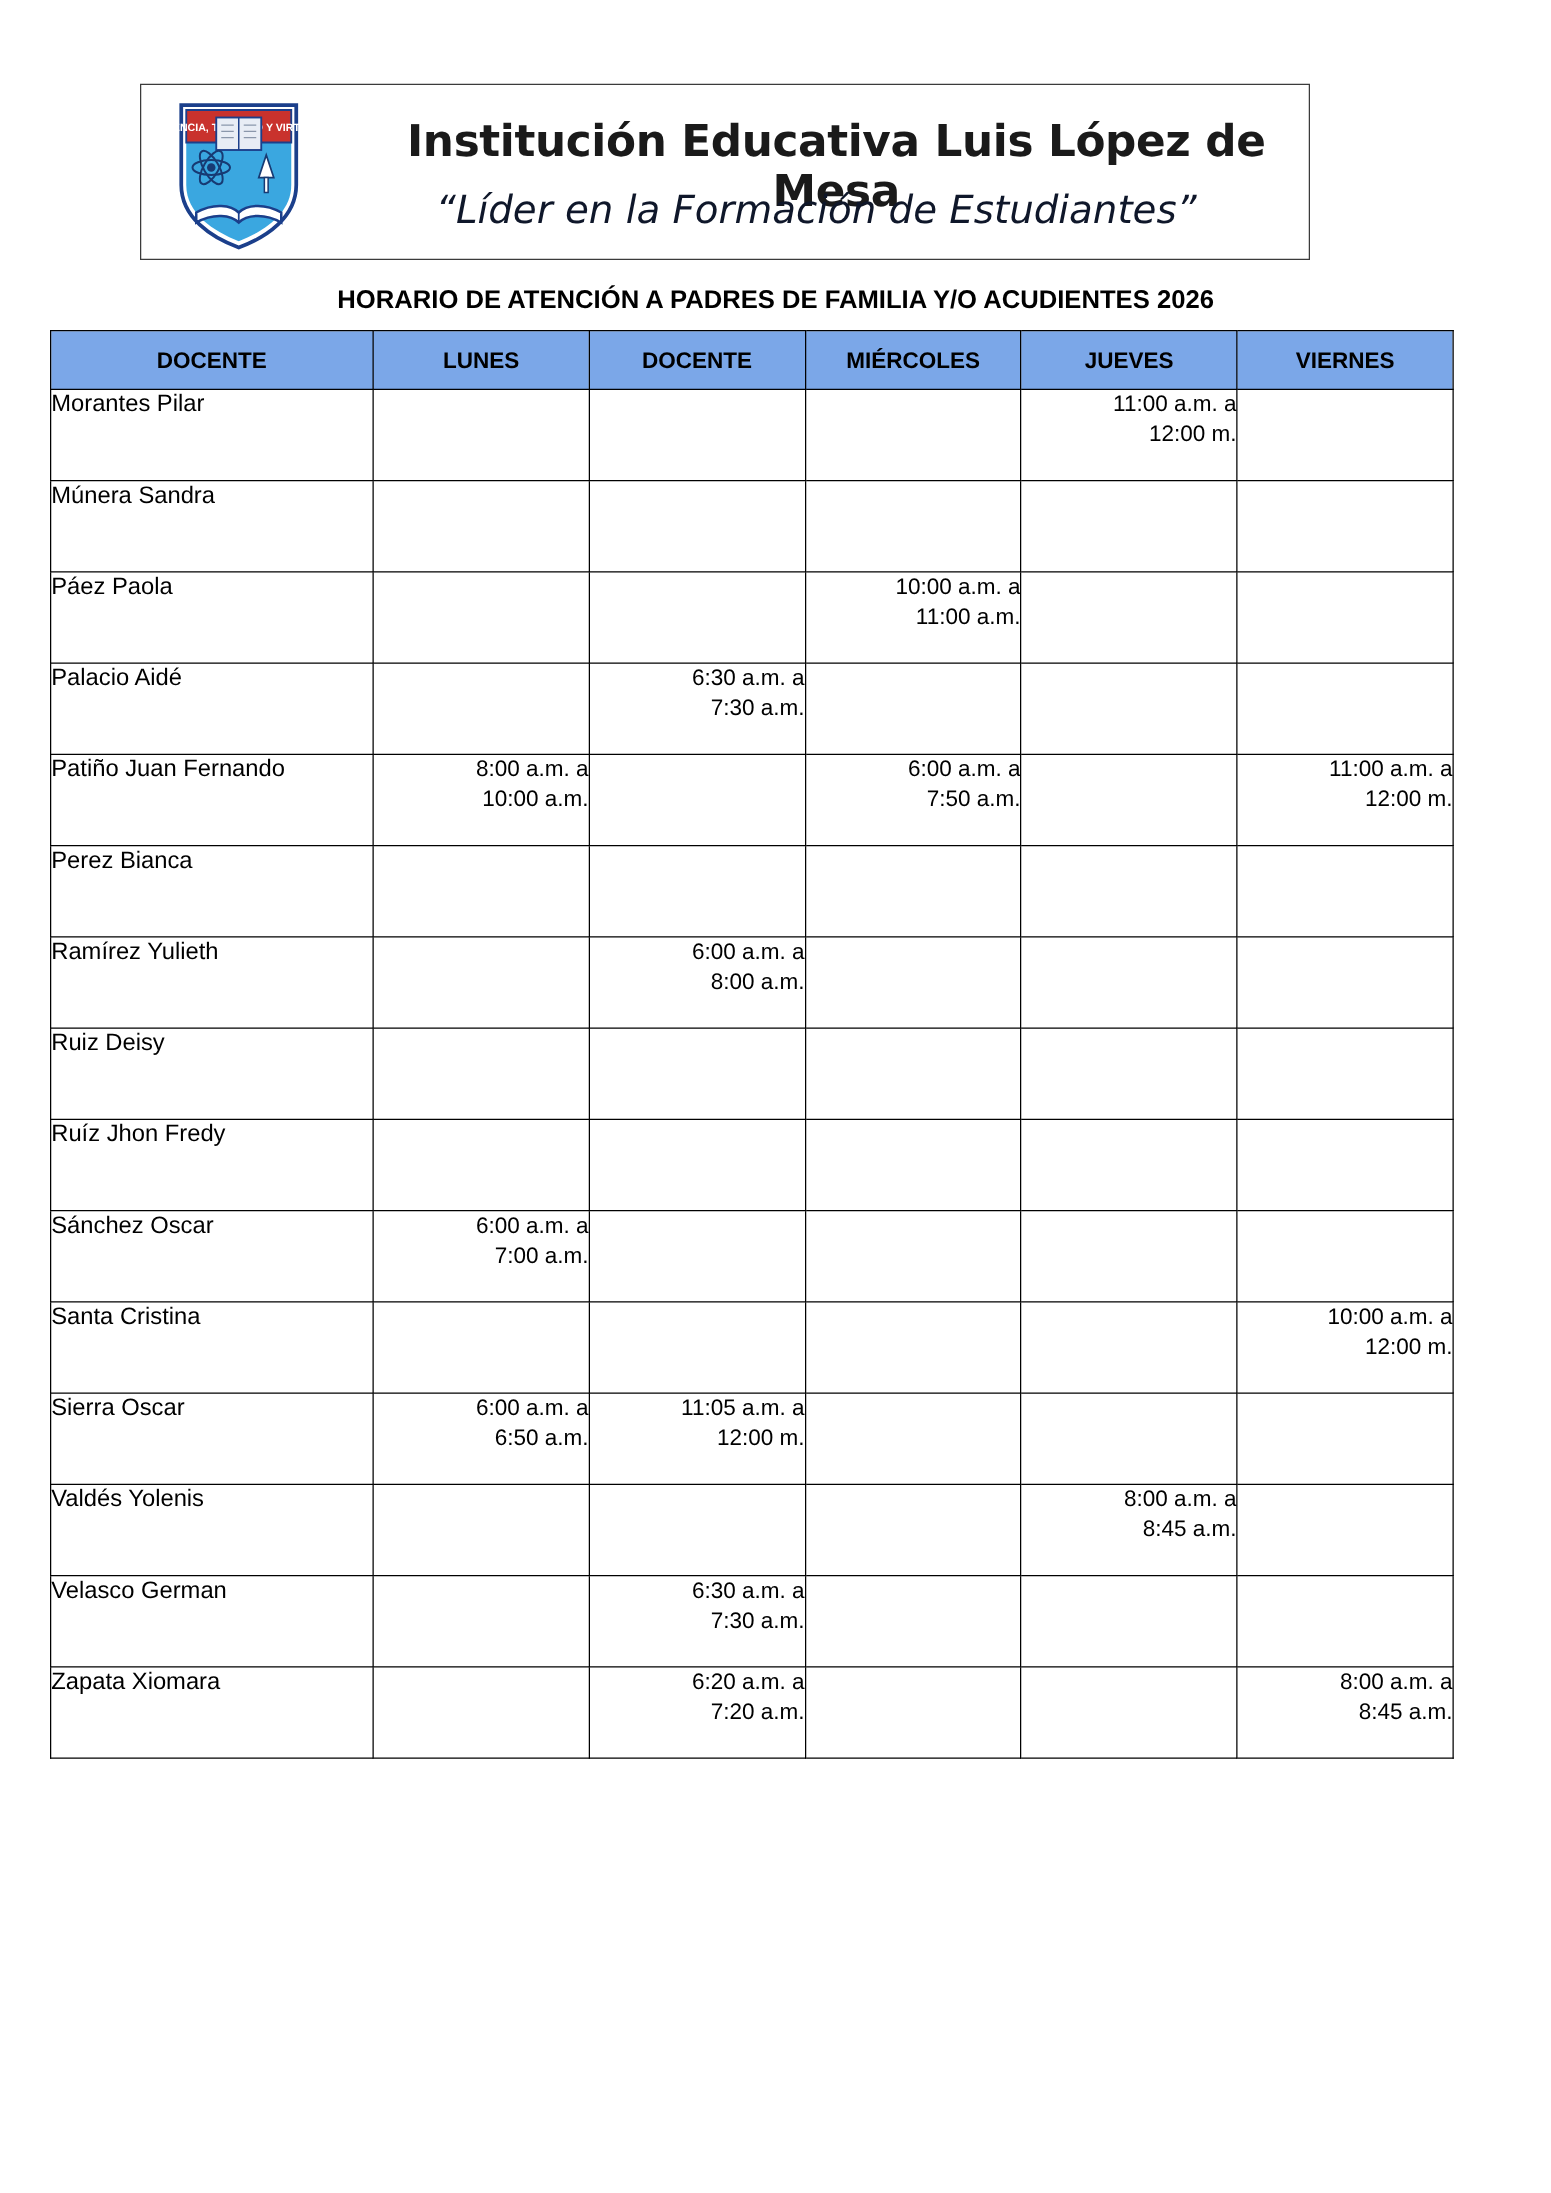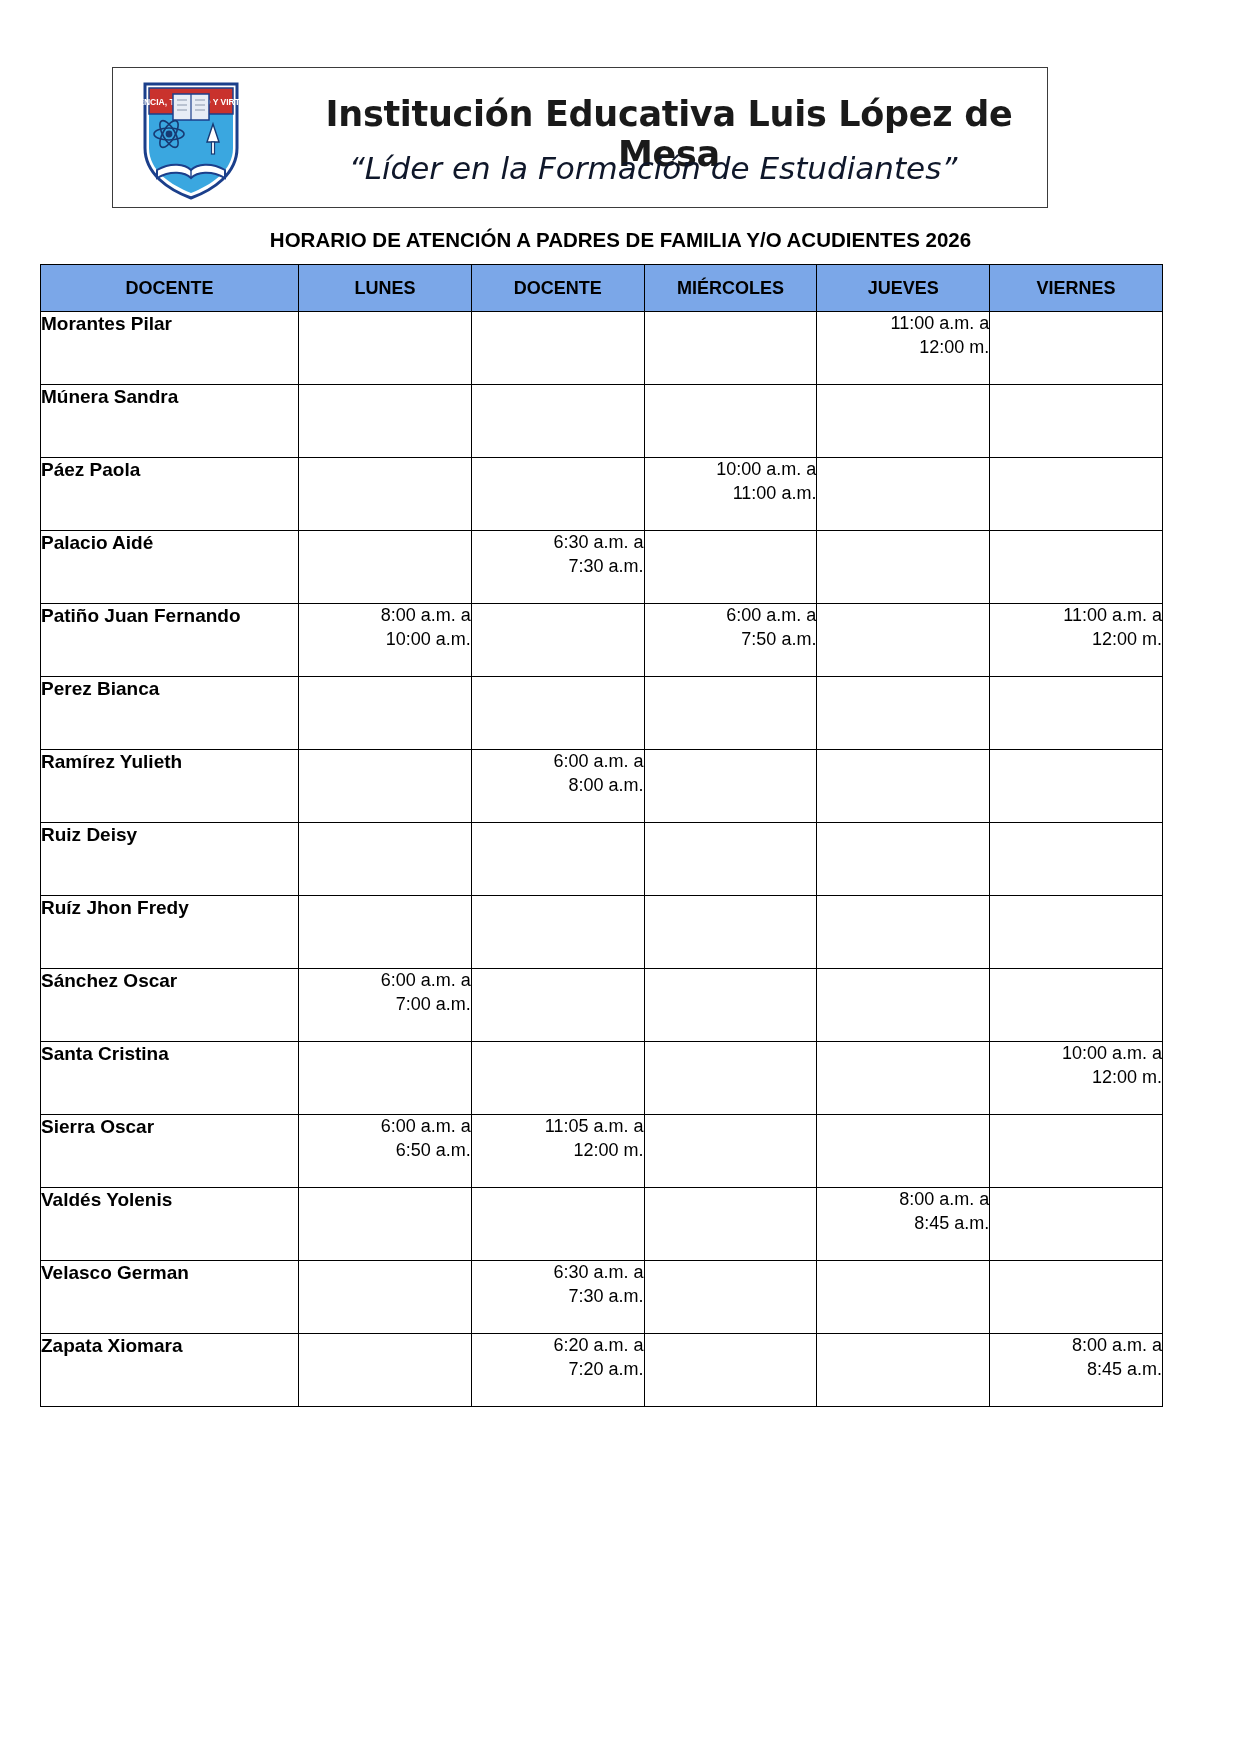--- a/index.html
+++ b/index.html
@@ -104,21 +104,20 @@
     color: #000000;
   }
   col.c-doc { width: 258px; }
   col.c-day { width: 172.8px; }
   table.schedule tbody tr { height: 73px; }
   td.name-cell {
     padding: 9px 0 0 12px;
     font-size: 19px;
     text-align: left;
     line-height: 1.25;
-    font-weight: bold;
   }
   td.time-cell {
     text-align: center;
     font-size: 18px;
     line-height: 1.32;
     padding: 9px 6px 0 6px;
   }
   td.time-cell span.t { display: block; text-align: right; }
 </style>
 </head>

